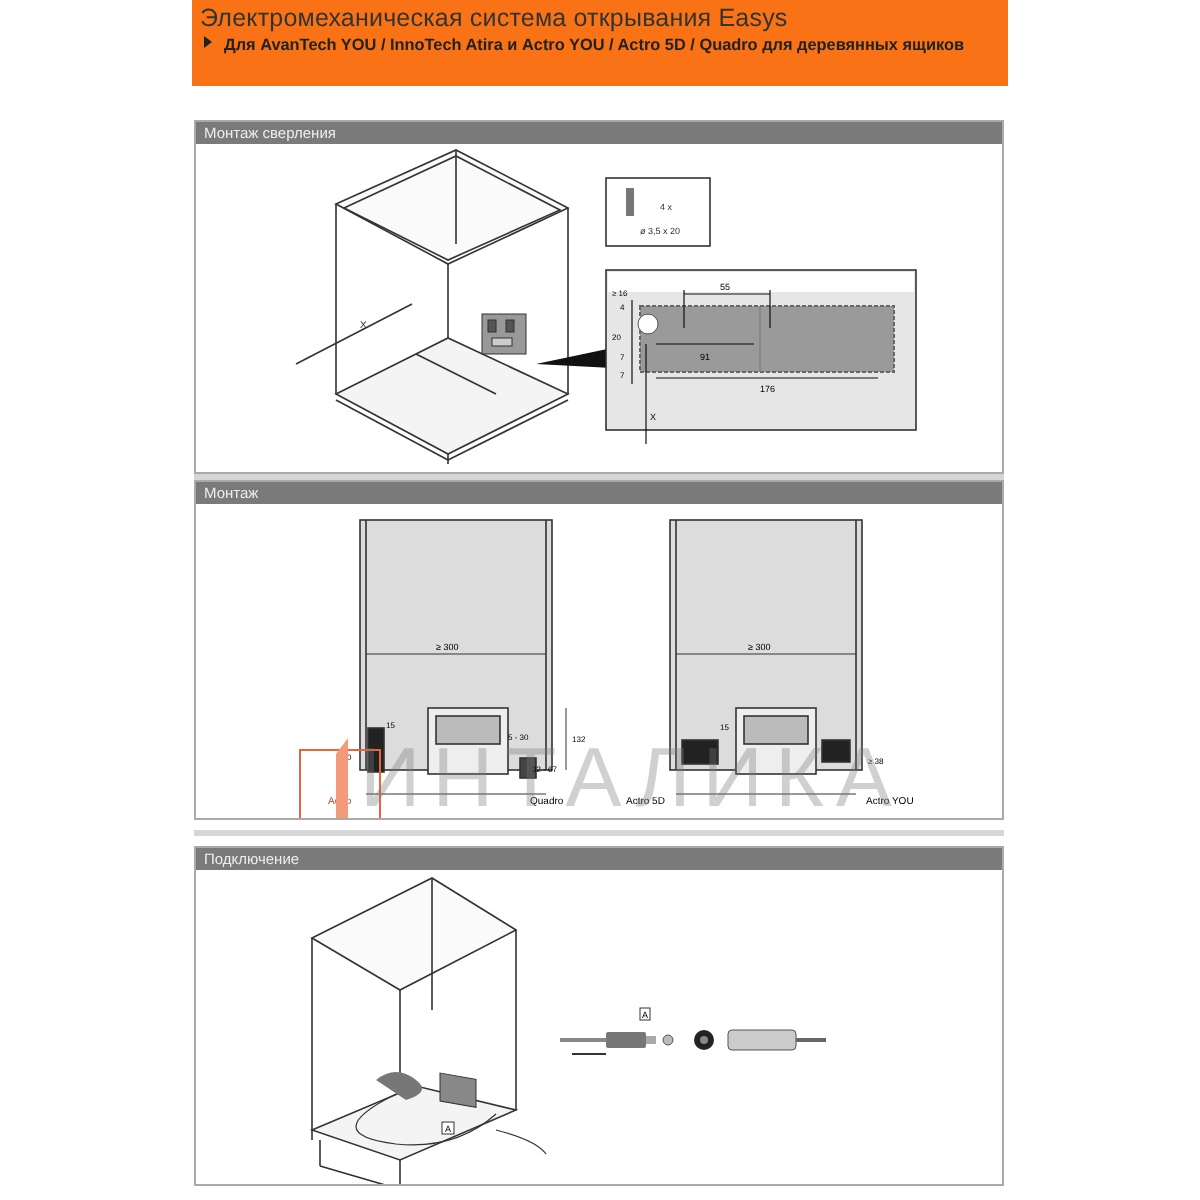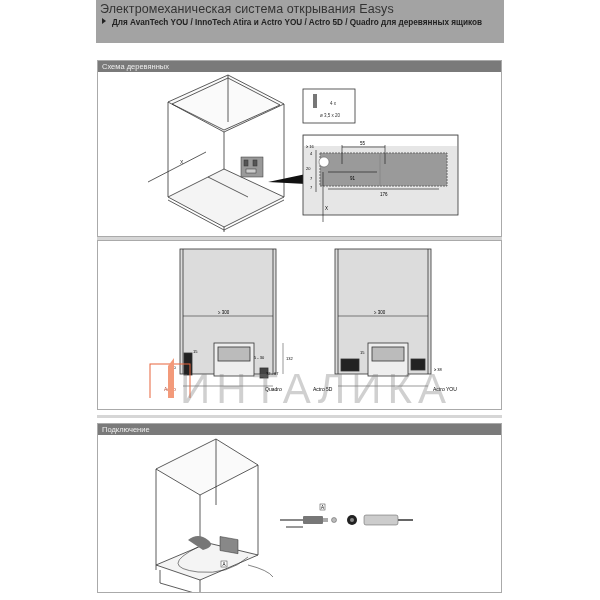--- a/index.html
+++ b/index.html
@@ -1,17 +1,17 @@
 <!DOCTYPE html>
 <html><head>
 <meta charset="utf-8">
 <style>
   * { box-sizing: border-box; margin: 0; padding: 0; }
   body { width: 600px; height: 600px; background: #ffffff; font-family: "Liberation Sans", sans-serif; position: relative; overflow: hidden; }
-  .header { position: absolute; left: 96px; top: 0; width: 408px; height: 43px; background: #a3a3a3; padding: 2px 0 0 4px; }
+  .header { position: absolute; left: 96px; top: 0; width: 408px; height: 43px; background: #f97316; padding: 2px 0 0 4px; }
   .header h1 { font-size: 12.5px; font-weight: normal; color: #333; letter-spacing: 0.1px; }
   .header .bullet { font-size: 8.2px; font-weight: bold; color: #222; margin-top: 2px; display: flex; align-items: flex-start; }
   .header .bullet .tri { width: 0; height: 0; border-top: 3px solid transparent; border-bottom: 3px solid transparent; border-left: 4px solid #222; margin-right: 6px; margin-left: 2px; }
   .section { position: absolute; left: 97px; width: 405px; border: 1px solid #aaa; background: #fff; }
   .section .bar { height: 11px; background: #7a7a7a; color: #eee; font-size: 7.5px; padding-left: 4px; line-height: 11px; }
   .sec1 { top: 60px; height: 177px; }
   .sec2 { top: 240px; height: 170px; }
   .sec3 { top: 423px; height: 170px; }
   .sep { position: absolute; left: 97px; width: 405px; height: 3px; background: #d6d6d6; }
   svg text { font-family: "Liberation Sans", sans-serif; }
@@ -22,21 +22,21 @@
 
 <div class="header">
   <h1>Электромеханическая система открывания Easys</h1>
   <div class="bullet">
       <span class="tri"></span>
       <span>Для AvanTech YOU / InnoTech Atira и Actro YOU / Actro 5D / Quadro для деревянных ящиков</span>
     </div>
 </div>
 
 <div class="section sec1">
-  <div class="bar">Схема деревянных</div>
+  <div class="bar">Монтаж сверления</div>
   <svg width="403" height="164" viewBox="0 0 403 164">
 
     <g stroke="#333" fill="none" stroke-width="0.8">
       <polygon points="70,30 130,3 186,32 126,60" fill="#fafafa"></polygon>
       <polygon points="74,32 130,6 182,33 126,58"></polygon>
       <line x1="70" y1="30" x2="70" y2="125"></line>
       <line x1="126" y1="60" x2="126" y2="160"></line>
       <line x1="186" y1="32" x2="186" y2="125"></line>
       <line x1="130" y1="3" x2="130" y2="50"></line>
       <polygon points="70,125 126,97 186,125 126,155" fill="#f4f4f4"></polygon>
@@ -82,20 +82,21 @@
     <text x="212" y="83" font-size="4">4</text>
     <text x="208" y="98" font-size="4">20</text>
     <text x="212" y="108" font-size="4">7</text>
     <text x="212" y="117" font-size="4">7</text>
     <text x="227" y="138" font-size="4.5">X</text>
   </svg>
 </div>
 <div class="sep" style="top:237px"></div>
 
 <div class="section sec2">
+  <div class="bar">Монтаж</div>
   <svg width="403" height="157" viewBox="0 0 403 157">
 
     <g stroke="#333" stroke-width="0.8">
       <rect x="82" y="8" width="96" height="125" fill="#dcdcdc"></rect>
       <line x1="85" y1="8" x2="85" y2="133"></line>
         <line x1="175" y1="8" x2="175" y2="133"></line>
       <line x1="85" y1="75" x2="175" y2="75" stroke-width="0.6"></line>
       <rect x="116" y="102" width="40" height="33" fill="#eee"></rect>
       <rect x="120" y="106" width="32" height="14" fill="#bbb"></rect>
       <rect x="86" y="112" width="8" height="22" fill="#222"></rect>

